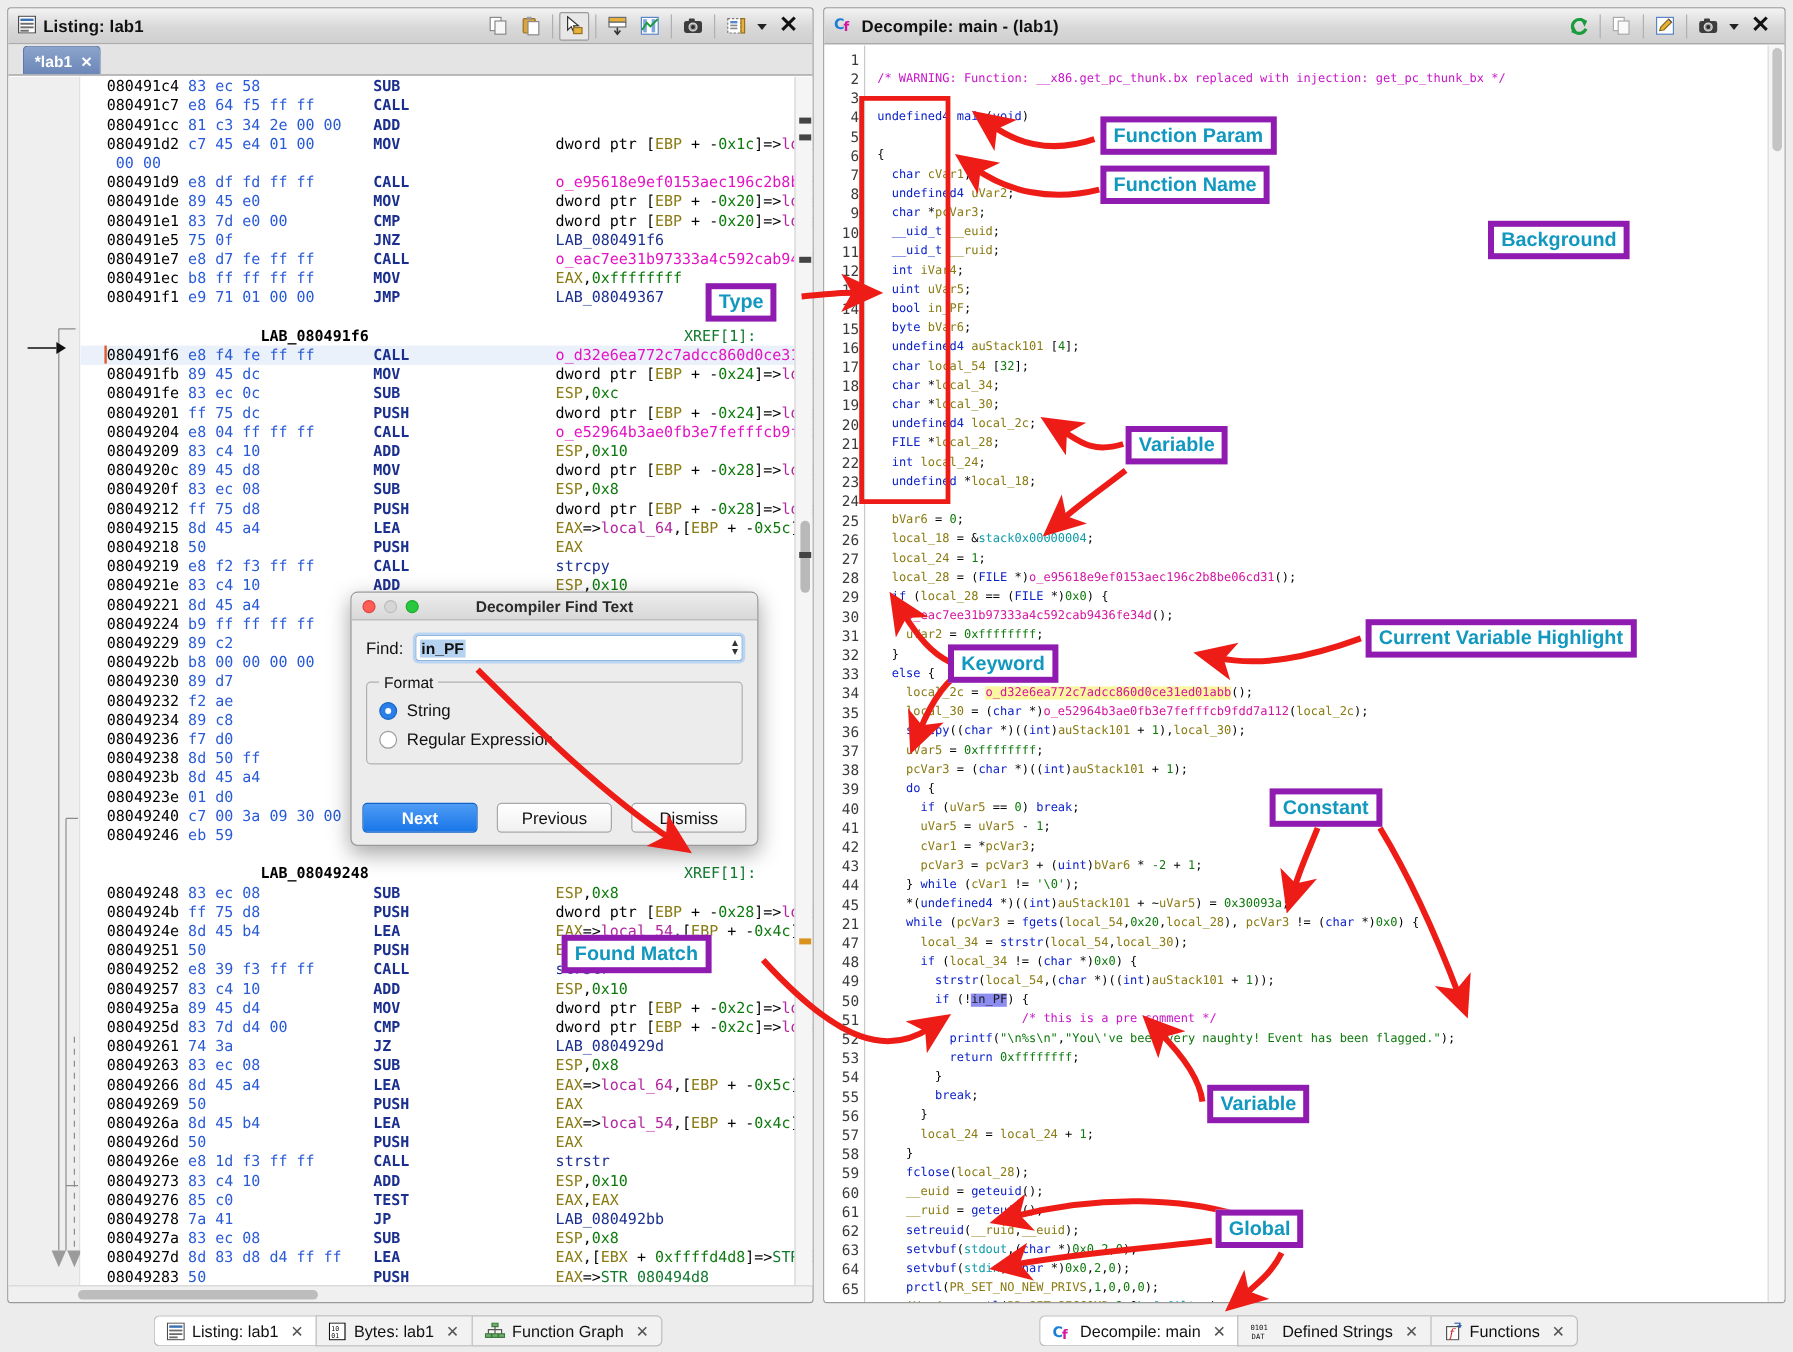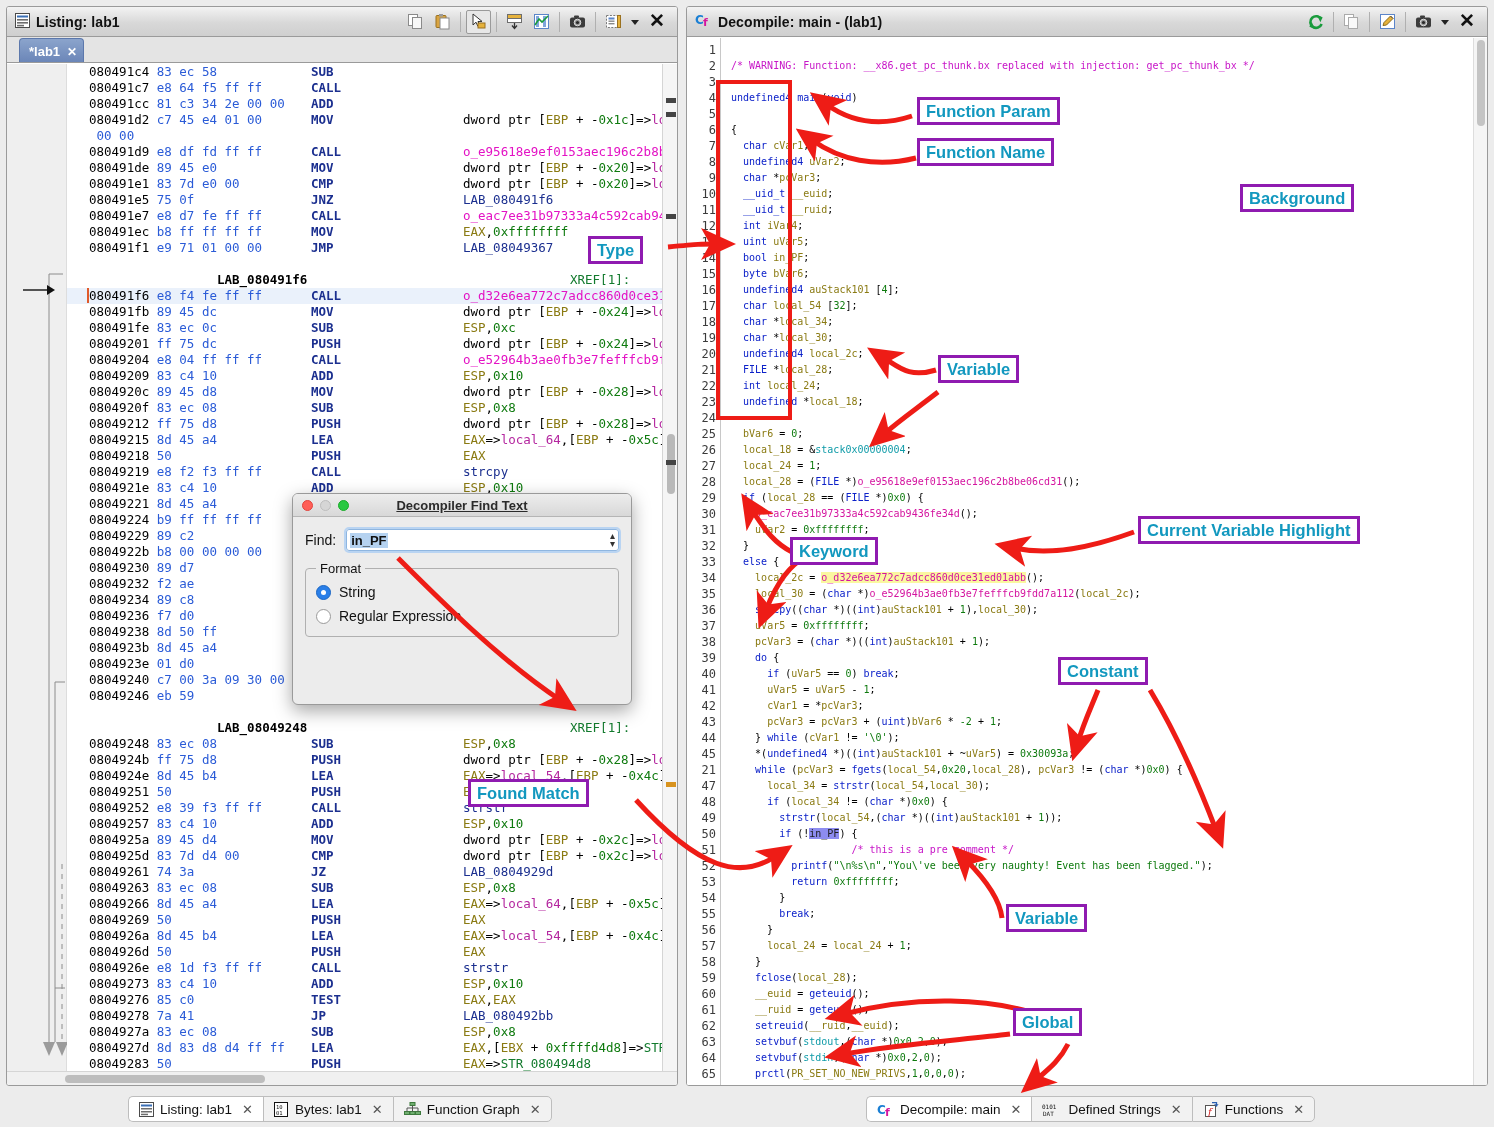--- a/index.html
+++ b/index.html
@@ -177,21 +177,21 @@
     z-index: 40;
   }
   .dlg-title {
     height: 23px;
     background: linear-gradient(to bottom,#ededed,#d8d8d8);
     border-bottom: 1px solid #b5b5b5;
     display: flex; align-items: center;
     position: relative;
   }
   .dlg-title .label {
-    width: 100%; text-align: center; font-size: 13px; font-weight: 600; color: #2b2b2b; text-decoration: underline;
+    width: 100%; text-align: center; font-size: 13px; font-weight: 600; color: #2b2b2b;
   }
   .tl { position: absolute; top: 6px; width: 11px; height: 11px; border-radius: 50%; }
   .tl.r { left: 9px;  background: #ff5f57; border: 1px solid #e0443e;}
   .tl.y { left: 27px; background: #d6d6d6; border: 1px solid #bdbdbd;}
   .tl.g { left: 45px; background: #28c840; border: 1px solid #1aab29;}
   .dlg-inner { padding: 12px 12px 16px 12px; border-radius: 10px; }
   .find-row { display: flex; align-items: center; margin-bottom: 10px;}
   .find-row label { font-size: 14px; color: #111; margin-right: 10px;}
   .find-input {
     flex: 1 1 auto; height: 22px;
@@ -249,21 +249,21 @@
   .btab:last-child  { border-radius: 0 5px 5px 0; border-right: 1px solid #bdbdbd;}
   .btab.active { background: #fff; }
   .btab .x { margin-left: 10px; color: #555; font-size: 13px;}
   .btab .bico { margin-right: 6px; display:inline-flex; }
 
   
   #overlay { position: absolute; inset: 0; pointer-events: none; z-index: 60; }
   .anno {
     position: absolute;
     background: #fff;
-    border: 3px solid #0369a1;
+    border: 5px solid #0369a1;
     color: #1298bf;
     font-weight: 700;
     font-size: 16.5px;
     font-family: "Liberation Sans", sans-serif;
     padding: 2px 6px;
     white-space: nowrap;
     line-height: 18px;
   }
   svg.arrows { position: absolute; inset: 0; width: 1494px; height: 1127px; }
 </style>
@@ -605,20 +605,25 @@
         <div class="radio-row">
           <span class="radio on"></span>
           <span>String</span>
         </div>
         <div class="radio-row">
           <span class="radio"></span>
           <span>Regular Expression</span>
         </div>
       </fieldset>
     </div>
+    <div class="dlg-buttons">
+      <div class="btn primary">Next</div>
+      <div class="btn">Previous</div>
+      <div class="btn">Dismiss</div>
+    </div>
   </div>
 
   <div class="bottom-tabs" id="listing-tabs">
       <div class="btab active">
         <span class="bico">
           <svg width="15" height="15" viewBox="0 0 15 15">
             <rect x="0.5" y="0.5" width="14" height="14" fill="#fff" stroke="#4a4a4a"></rect>
             <rect x="2" y="2.5" width="11" height="2" fill="#3a6fb5"></rect>
             <rect x="2" y="6" width="11" height="1.5" fill="#6d6d6d"></rect>
             <rect x="2" y="9" width="11" height="1.5" fill="#6d6d6d"></rect>

